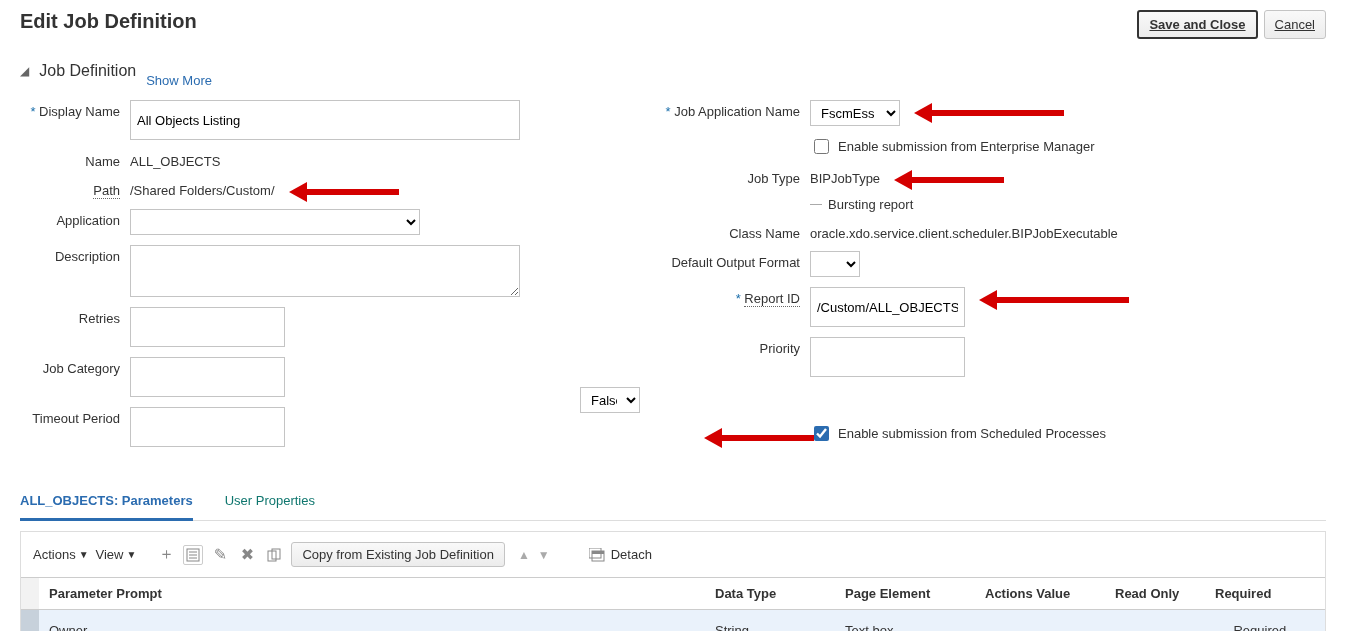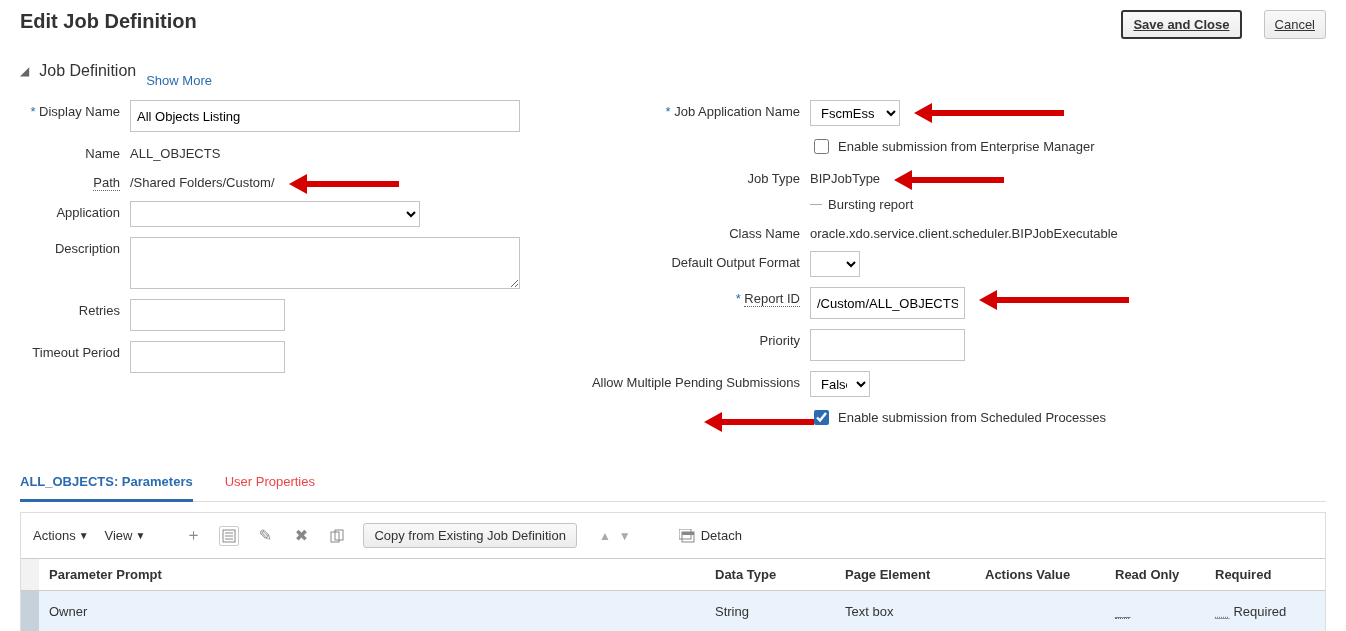--- a/index.html
+++ b/index.html
@@ -8,21 +8,21 @@
     padding: 0;
     font-family: Arial, Helvetica, sans-serif;
     font-size: 13px;
     color: #333;
     background: #fff;
     width: 1346px;
   }
   .page { padding: 10px 20px 20px 20px; }
   .header-row { display:flex; justify-content: space-between; align-items: flex-start; }
   h1.page-title { font-size: 20px; font-weight: bold; color:#333; margin: 0 0 10px 0; }
-  .top-buttons { display:flex; gap:22px; }
+  .top-buttons { display:flex; gap:6px; }
   .btn {
     background: linear-gradient(#f9f9f9,#ececec);
     border: 1px solid #c4c4c4;
     border-radius: 3px;
     padding: 5px 10px;
     font-size: 13px;
     cursor: pointer;
     color:#333;
   }
   .btn.primary { border: 2px solid #333; font-weight: bold; text-decoration: underline; }
@@ -44,21 +44,21 @@
   .col.right .form-row > label { width: 230px; }
   .req::before { content:"* "; color:#1a6eab; }
   .dotted { border-bottom: 1px dotted #666; }
   input.text, select.sel, textarea.ta {
     border: 1px solid #c4c4c4;
     padding: 4px 6px;
     font-size: 13px;
     font-family: inherit;
     background:#fff;
   }
-  input.text { width: 390px; height: 32px; }
+  input.text { width: 390px; height: 40px; }
   .col.right input.text { width: 155px; }
   select.sel { height: 26px; }
   select.sel.wide { width: 290px; }
   select.sel.mid { width: 90px; }
   select.sel.small { width: 50px; }
   textarea.ta { width: 390px; height: 52px; resize: both; }
   .static-val { padding-top:4px; color:#333; }
   .chk-row { display:flex; align-items:center; gap:6px; }
   input[type=checkbox] { width:15px; height:15px; accent-color:#2b6cb0; }
 
@@ -87,28 +87,28 @@
     border-top: 10px solid transparent;
     border-bottom: 10px solid transparent;
     border-right: 18px solid #d40000;
   }
   .arrow.long{ width:150px; }
 
   
   .tabs { margin-top: 30px; display:flex; gap: 32px; border-bottom: 1px solid #ddd; }
   .tab { padding: 6px 0 10px 0; cursor:pointer; font-weight:bold; }
   .tab.active { color:#2b6cb0; border-bottom: 3px solid #2b6cb0; margin-bottom:-1px;}
-  .tab.inactive { color:#ef4444; font-weight:normal; }
+  .tab.inactive { color:#0f766e; font-weight:normal; }
 
   
   .panel { border:1px solid #ddd; padding: 6px 0 14px 0; margin-top: 10px;}
   .toolbar {
     display:flex;
     align-items:center;
-    gap: 16px;
+    gap: 7px;
     padding: 4px 12px 10px 12px;
   }
   .toolbar .menubtn { cursor:pointer; color:#333; font-size:13px; display:flex; align-items:center; gap:3px;}
   .toolbar .sep { width:6px; }
   .ticon {
     width: 20px; height: 20px;
     display:inline-flex; align-items:center; justify-content:center;
     color:#888; cursor:pointer;
     font-size:16px;
   }
@@ -184,20 +184,24 @@
       </div>
       <div class="form-row">
         <label>Description</label>
         <textarea class="ta" style=""></textarea>
       </div>
       <div class="form-row">
         <label>Retries</label>
         <input class="text" style="width: 155px;" type="text">
       </div>
       <div class="form-row">
+        <label>Job Category</label>
+        <input class="text" style="width: 155px;" type="text">
+      </div>
+      <div class="form-row">
         <label>Timeout Period</label>
         <input class="text" style="width: 155px;" type="text">
       </div>
     </div>
 
     <div class="col right">
       <div class="form-row">
         <label class="req">Job Application Name</label>
         <select class="sel mid">
           <option>FscmEss</option>
@@ -234,21 +238,20 @@
       <div class="form-row">
         <label class="req"><span class="dotted">Report ID</span></label>
         <input class="text" type="text" value="/Custom/ALL_OBJECTS_R" style="">
         <span class="arrow long"></span>
       </div>
       <div class="form-row">
         <label>Priority</label>
         <input class="text" type="text" style="">
       </div>
       <div class="form-row">
-        <label>Allow Multiple Pending Submissions</label>
         <select class="sel" style="width:60px;">
           <option>False</option>
         </select>
       </div>
       <div class="form-row">
         <label></label>
         <span class="arrow" style="position:absolute; left:110px; top:2px;"></span>
         <div class="chk-row">
           <input type="checkbox" checked="" style="">
           <span>Enable submission from Scheduled Processes</span>

